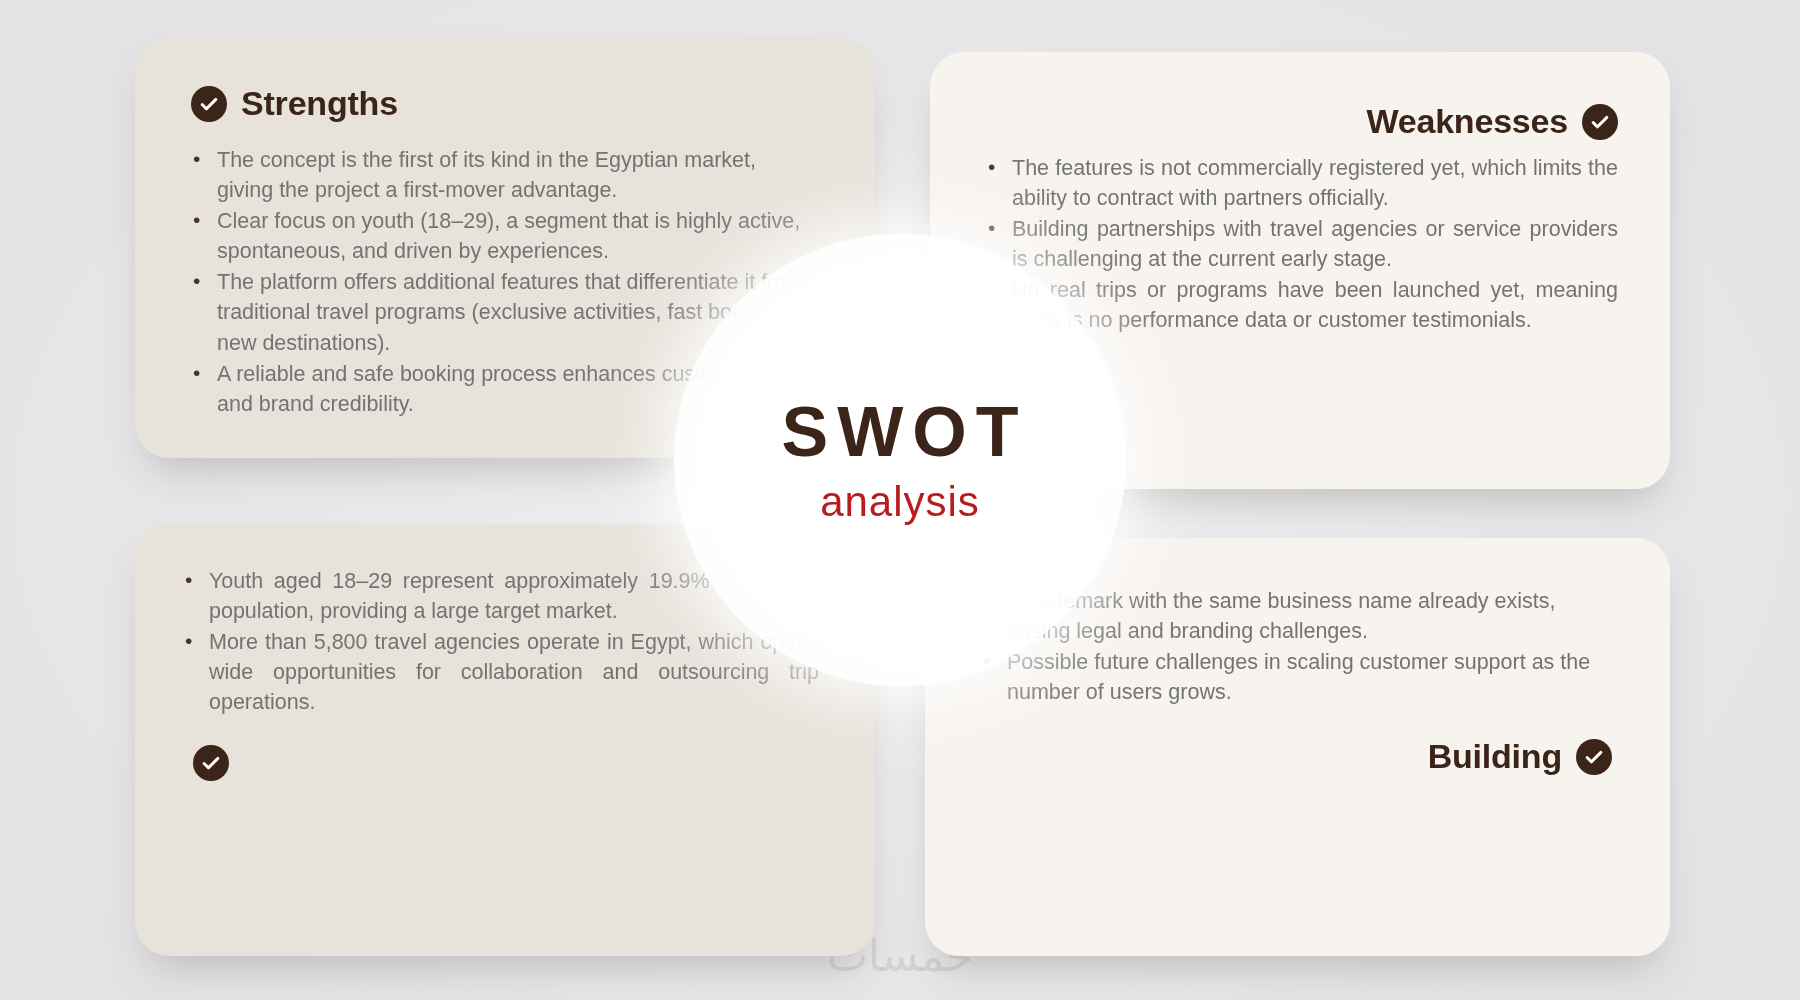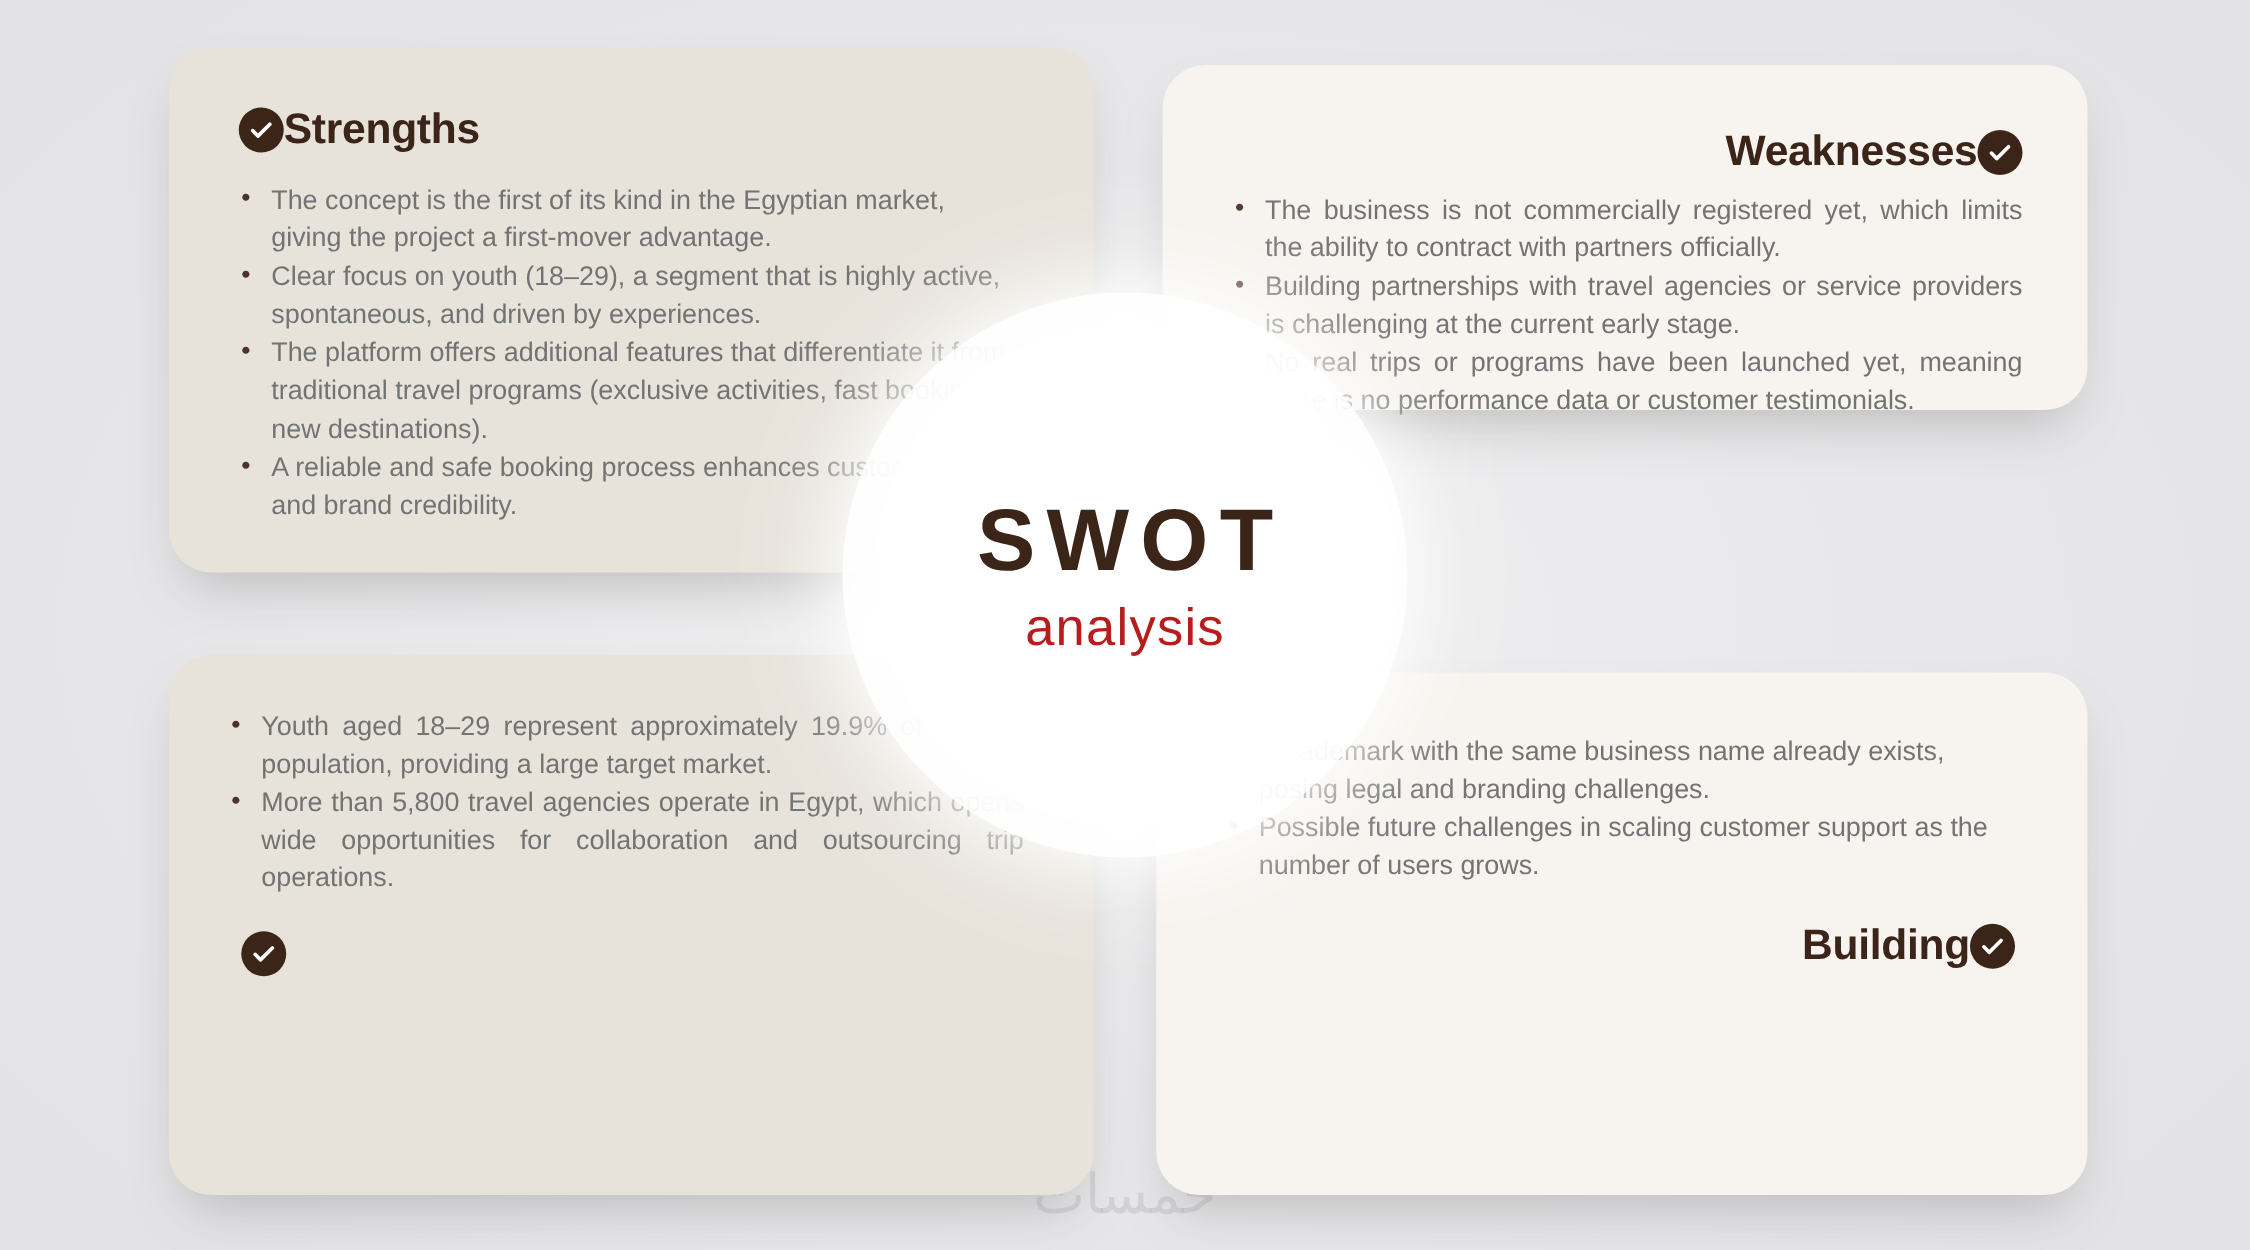--- a/index.html
+++ b/index.html
@@ -57,38 +57,39 @@
     box-shadow: 0 22px 42px -14px rgba(120,118,115,0.40);
   }
 
   #card-strengths {
     left: 135px;  top: 38px;
     width: 740px; height: 420px;
     padding: 46px 58px 30px 56px;
   }
   #card-weaknesses {
     left: 930px;  top: 52px;
-    width: 740px; height: 276px;
+    width: 740px; height: 437px;
     padding: 50px 52px 30px 56px;
   }
   #card-opportunities {
     left: 135px;  top: 524px;
     width: 740px; height: 432px;
     padding: 40px 56px 26px 48px;
   }
   #card-threats {
     left: 925px;  top: 538px;
     width: 745px; height: 418px;
     padding: 44px 58px 28px 56px;
   }
 
   
   .card-head {
     display: flex;
     align-items: center;
+    gap: 14px;
     color: #3b2418;
     font-size: 34px;
     font-weight: bold;
     letter-spacing: -0.2px;
   }
   .card-head.right { justify-content: flex-end; }
   .card-head.left  { justify-content: flex-start; }
 
   .check-badge {
     width: 36px; height: 36px;
@@ -195,21 +196,21 @@
   <div class="card light just" id="card-weaknesses">
     <div class="card-head right">
       <span>Weaknesses</span>
       <span class="check-badge">
         <svg width="22" height="22" viewBox="0 0 24 24">
             <path d="M4.5 12.5l4.6 4.8L19.5 7" fill="none" stroke="#ffffff" stroke-width="3.2" stroke-linecap="round" stroke-linejoin="round"></path>
           </svg>
       </span>
     </div>
     <ul class="bullets" id="weaknesses-list">
-      <li>The business is not commercially registered yet, which limits the ability to contract with partners officially.</li>
+      <li>The features is not commercially registered yet, which limits the ability to contract with partners officially.</li>
       <li>Building partnerships with travel agencies or service providers is challenging at the current early stage.</li>
       <li>No real trips or programs have been launched yet, meaning there is no performance data or customer testimonials.</li>
     </ul>
   </div>
 
   <div class="card dark just" id="card-opportunities">
     <ul class="bullets" id="opportunities-list">
       <li>Youth aged 18–29 represent approximately 19.9% of Egypt’s population, providing a large target market.</li>
       <li>More than 5,800 travel agencies operate in Egypt, which opens wide opportunities for collaboration and outsourcing trip operations.</li>
     </ul>

